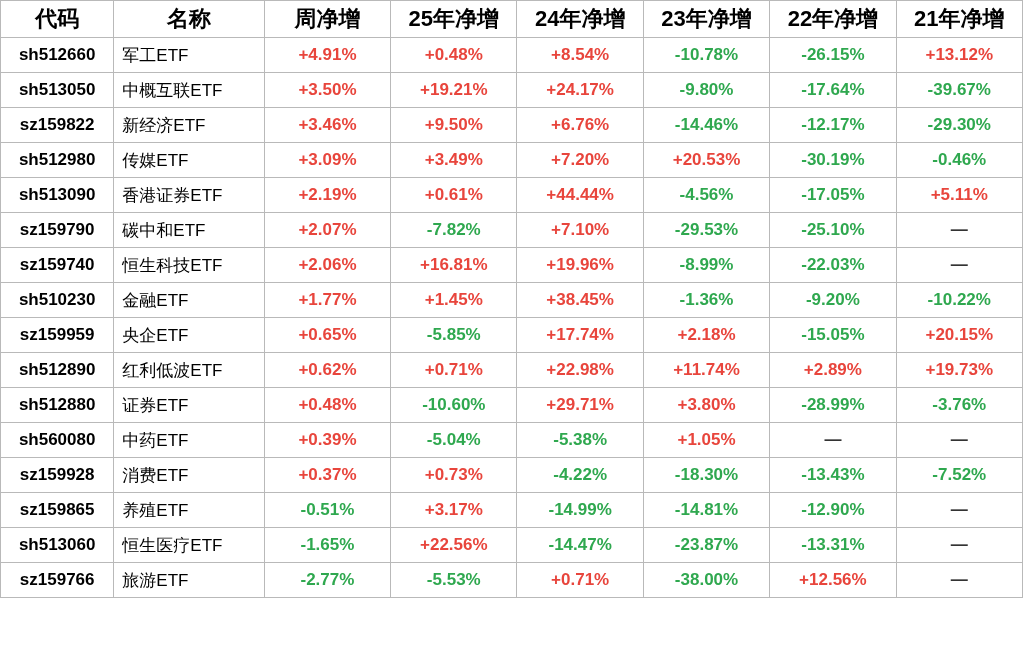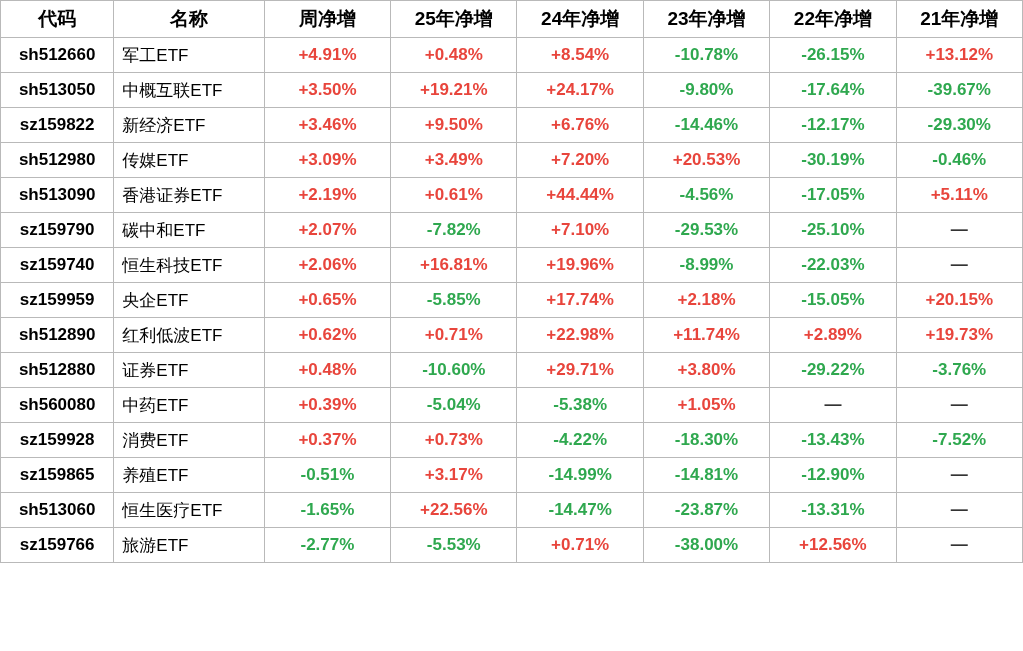--- a/index.html
+++ b/index.html
@@ -22,21 +22,21 @@
   table.etf-table td {
     border: 1px solid #b9b9b9;
     height: 34px;
     padding: 0 8px;
     font-size: 17px;
     white-space: nowrap;
     overflow: hidden;
   }
   table.etf-table thead th {
     font-weight: bold;
-    font-size: 19px;
+    font-size: 22px;
     color: #000000;
     text-align: center;
     background: #ffffff;
     height: 36px;
   }
   
   col.c-code  { width: 113px; }
   col.c-name  { width: 150px; }
   col.c-val   { width: 126px; }
 
@@ -151,20 +151,30 @@
         <td class="code">sz159740</td>
         <td class="name">恒生科技ETF</td>
         <td class="val up">+2.06%</td>
         <td class="val up">+16.81%</td>
         <td class="val up">+19.96%</td>
         <td class="val down">-8.99%</td>
         <td class="val down">-22.03%</td>
         <td class="val flat">—</td>
       </tr>
       <tr>
+        <td class="code">sh510230</td>
+        <td class="name">金融ETF</td>
+        <td class="val up">+1.77%</td>
+        <td class="val up">+1.45%</td>
+        <td class="val up">+38.45%</td>
+        <td class="val down">-1.36%</td>
+        <td class="val down">-9.20%</td>
+        <td class="val down">-10.22%</td>
+      </tr>
+      <tr>
         <td class="code">sz159959</td>
         <td class="name">央企ETF</td>
         <td class="val up">+0.65%</td>
         <td class="val down">-5.85%</td>
         <td class="val up">+17.74%</td>
         <td class="val up">+2.18%</td>
         <td class="val down">-15.05%</td>
         <td class="val up">+20.15%</td>
       </tr>
       <tr>
@@ -177,21 +187,21 @@
         <td class="val up">+2.89%</td>
         <td class="val up">+19.73%</td>
       </tr>
       <tr>
         <td class="code">sh512880</td>
         <td class="name">证券ETF</td>
         <td class="val up">+0.48%</td>
         <td class="val down">-10.60%</td>
         <td class="val up">+29.71%</td>
         <td class="val up">+3.80%</td>
-        <td class="val down">-29.22%</td>
+        <td class="val down">-28.99%</td>
         <td class="val down">-3.76%</td>
       </tr>
       <tr>
         <td class="code">sh560080</td>
         <td class="name">中药ETF</td>
         <td class="val up">+0.39%</td>
         <td class="val down">-5.04%</td>
         <td class="val down">-5.38%</td>
         <td class="val up">+1.05%</td>
         <td class="val flat">—</td>

